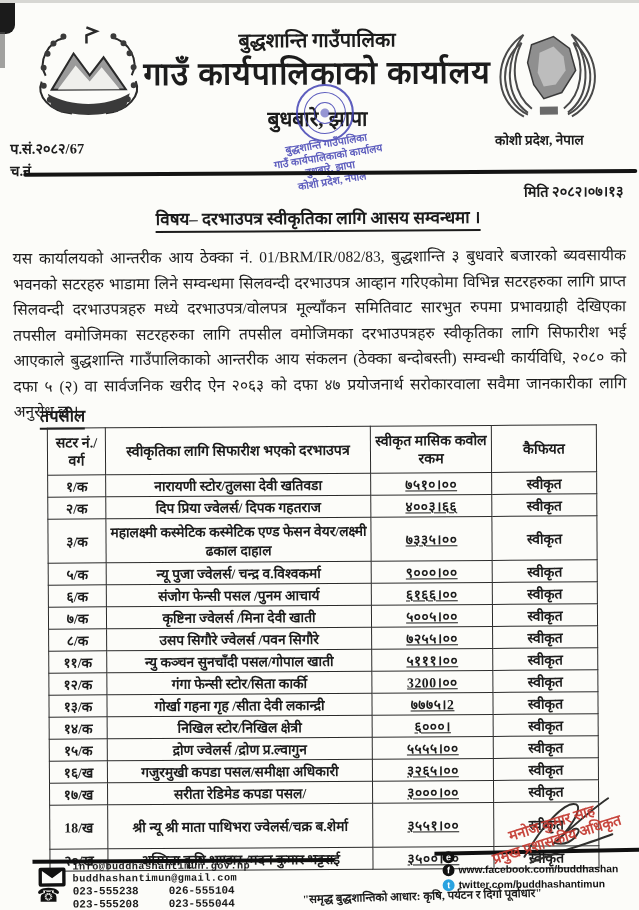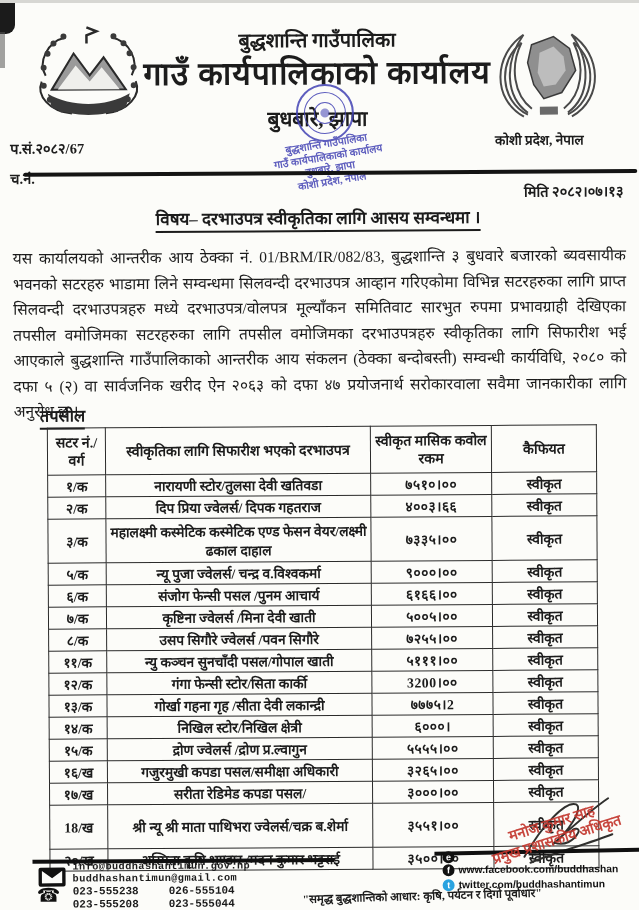--- a/index.html
+++ b/index.html
@@ -16,21 +16,21 @@
   .artifact-top{position:absolute;left:0;top:0;width:100%;height:3px;background:#d7d7d3;}
 
   
   .emblem-left{position:absolute;left:34px;top:22px;width:114px;height:106px;}
   .emblem-right{position:absolute;left:494px;top:28px;width:112px;height:108px;}
   .title1{position:absolute;left:0;top:26px;width:100%;text-align:center;font-size:20px;font-weight:700;}
   .title2{position:absolute;left:0;top:50px;width:100%;text-align:center;font-size:32px;font-weight:700;letter-spacing:1px;}
   .location-print{position:absolute;left:0;top:104px;width:100%;text-align:center;font-size:21px;font-weight:700;}
   .province{position:absolute;left:497px;top:132px;width:130px;font-size:13.5px;font-weight:700;}
   .ps-no{position:absolute;left:12px;top:136px;font-size:14.5px;font-weight:700;}
-  .ch-no{position:absolute;left:12px;top:166px;font-size:14.5px;font-weight:700;}
+  .ch-no{position:absolute;left:12px;top:158px;font-size:14.5px;font-weight:700;}
   .rule{position:absolute;left:25px;top:171px;width:614px;height:4px;background:#141414;border-radius:2px;}
   .date-line{position:absolute;right:14px;top:182px;font-size:14.5px;font-weight:700;}
 
   
   .stamp-blue{position:absolute;left:246px;top:84px;width:170px;height:110px;color:#4343b4;opacity:.85;pointer-events:none;}
   .stamp-blue .ring{position:absolute;left:52px;top:0;width:58px;height:58px;border:2.5px solid #4343b4;border-radius:50%;box-sizing:border-box;}
   .stamp-blue .ring-inner{position:absolute;left:60px;top:8px;width:42px;height:42px;border:1.5px solid #4343b4;border-radius:50%;box-sizing:border-box;}
   .stamp-blue .ring-core{position:absolute;left:70px;top:18px;width:22px;height:22px;border:1.5px solid #4343b4;border-radius:50%;box-sizing:border-box;background:
     radial-gradient(circle at 50% 50%, rgba(67,67,180,.65) 0 4px, transparent 5px);}
   .stamp-blue .stamp-text{position:absolute;left:0;top:54px;width:170px;text-align:center;
@@ -44,21 +44,21 @@
 
   
   .tbl-wrap{position:absolute;left:47px;top:426px;}
   table{border-collapse:collapse;table-layout:fixed;width:549px;}
   th,td{border:1.4px solid #2b2b2b;padding:0 3px;text-align:center;vertical-align:middle;
     font-size:13.8px;font-weight:600;overflow:hidden;}
   thead th{font-size:14.2px;font-weight:700;height:46px;line-height:18px;}
   tbody tr{height:22px;}
   tbody tr.tall{height:44px;}
   col.c1{width:58px}col.c2{width:265px}col.c3{width:121px}col.c4{width:105px}
-  td[data-name="cell-amount"]{letter-spacing:.5px;}
+  td[data-name="cell-amount"]{letter-spacing:.5px;text-decoration:underline;}
 
   
   .signature{position:absolute;left:512px;top:792px;width:104px;height:82px;}
 
   
   .f-line-left{position:absolute;left:30px;top:858px;width:302px;height:3.5px;background:#101010;}
   .f-line-right{position:absolute;left:432px;top:851px;width:207px;height:3.5px;background:#101010;transform:rotate(-0.8deg);}
   .mail-icon{position:absolute;left:36px;top:866px;width:27px;height:19px;background:#111;border-radius:2px;}
   .mail-icon:before{content:"";position:absolute;left:3px;top:3px;width:21px;height:13px;background:#fcfcf9;
     clip-path:polygon(0 0,50% 58%,100% 0,100% 100%,0 100%);}

